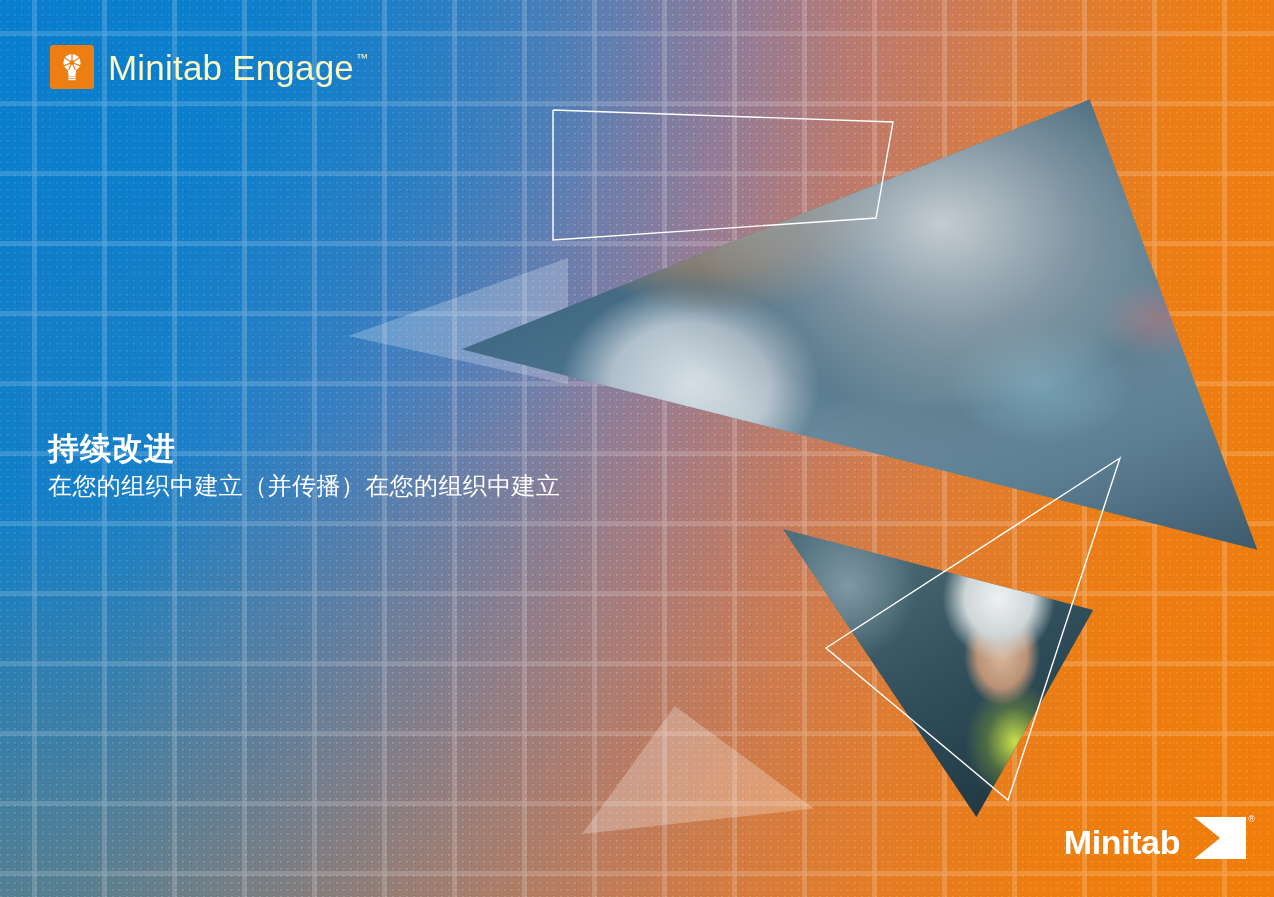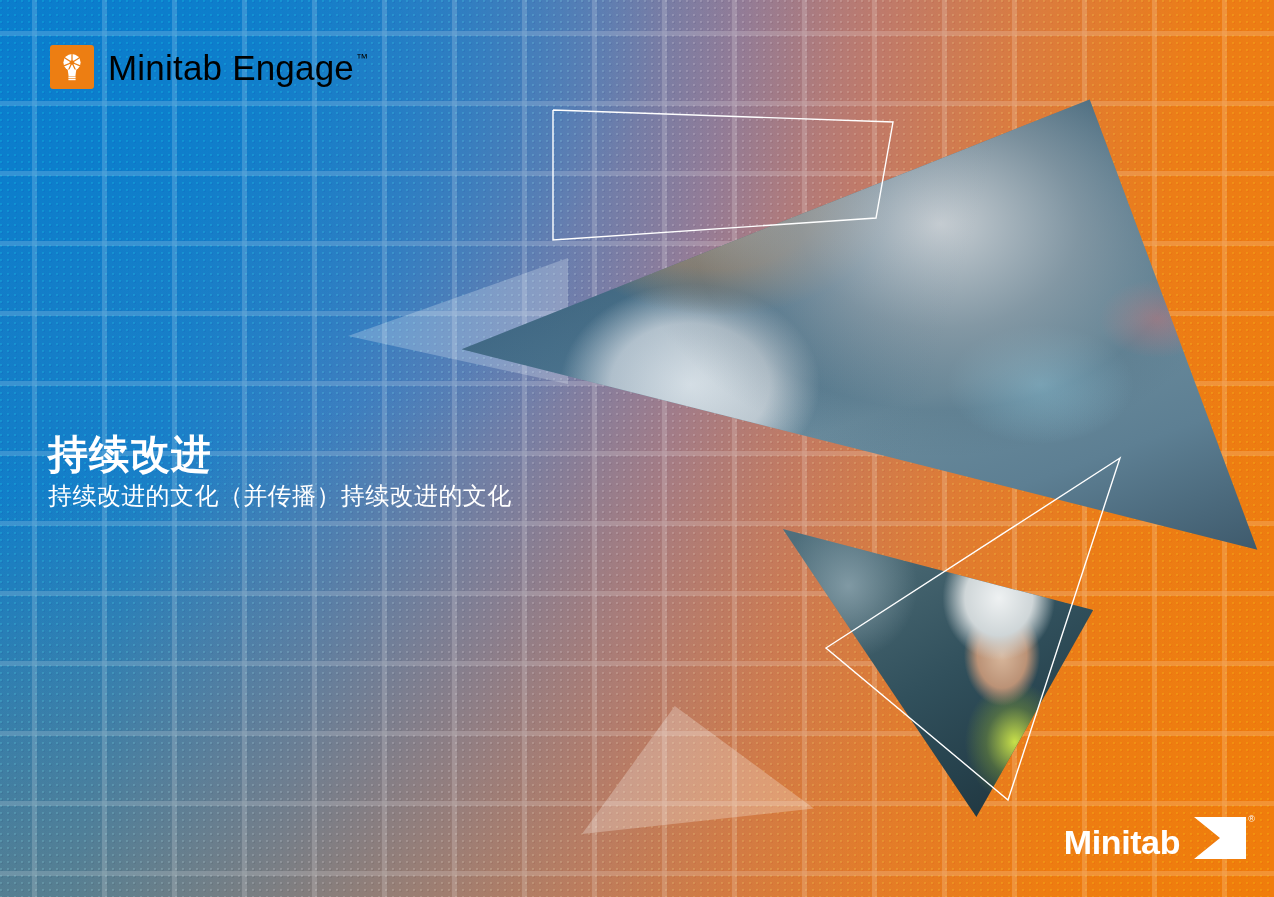--- a/index.html
+++ b/index.html
@@ -147,40 +147,40 @@
     display:flex;align-items:center;gap:14px;
   }
   .logo-tile{
     width:44px;height:44px;border-radius:3px;
     background:#ED7E12;
     display:flex;align-items:center;justify-content:center;
     flex:0 0 auto;
   }
   .product-name{
     display:flex;align-items:flex-start;
-    color:#000000;
+    color:#fef9c3;
     font-size:35px;
     font-weight:300;
     letter-spacing:.2px;
     line-height:1;
     white-space:nowrap;
   }
   .product-name .tm{
     font-size:12px;font-weight:400;
     margin-left:2px;margin-top:2px;
     line-height:1;
   }
 
   
   .headline-block{
     position:absolute;left:48px;top:432px;
     color:#ffffff;
   }
   .headline{
-    font-size:40px;font-weight:700;line-height:1.12;
+    font-size:31px;font-weight:700;line-height:1.12;
     margin:0 0 4px 0;letter-spacing:1px;
     white-space:nowrap;
   }
   .subheadline{
     font-size:24px;font-weight:400;line-height:1.25;
     margin:0;letter-spacing:.4px;
     white-space:nowrap;
   }
 
   
@@ -253,21 +253,21 @@
       </svg>
     </div>
     <div class="product-name">
       <span>Minitab Engage</span>
       <span class="tm">™</span>
     </div>
   </div>
 
   <div class="headline-block">
     <h1 class="headline">持续改进</h1>
-    <p class="subheadline">持续改进的文化（并传播）持续改进的文化</p>
+    <p class="subheadline">在您的组织中建立（并传播）在您的组织中建立</p>
   </div>
 
   <div class="brand-lockup">
     <span class="brand-word">Minitab</span>
     <span class="brand-mark">
       <svg width="52" height="42" viewBox="0 0 52 42">
         <path d="M0 0 H52 V42 H0 L26 21 Z" fill="#ffffff"></path>
       </svg>
       <span class="reg">®</span>
     </span>

